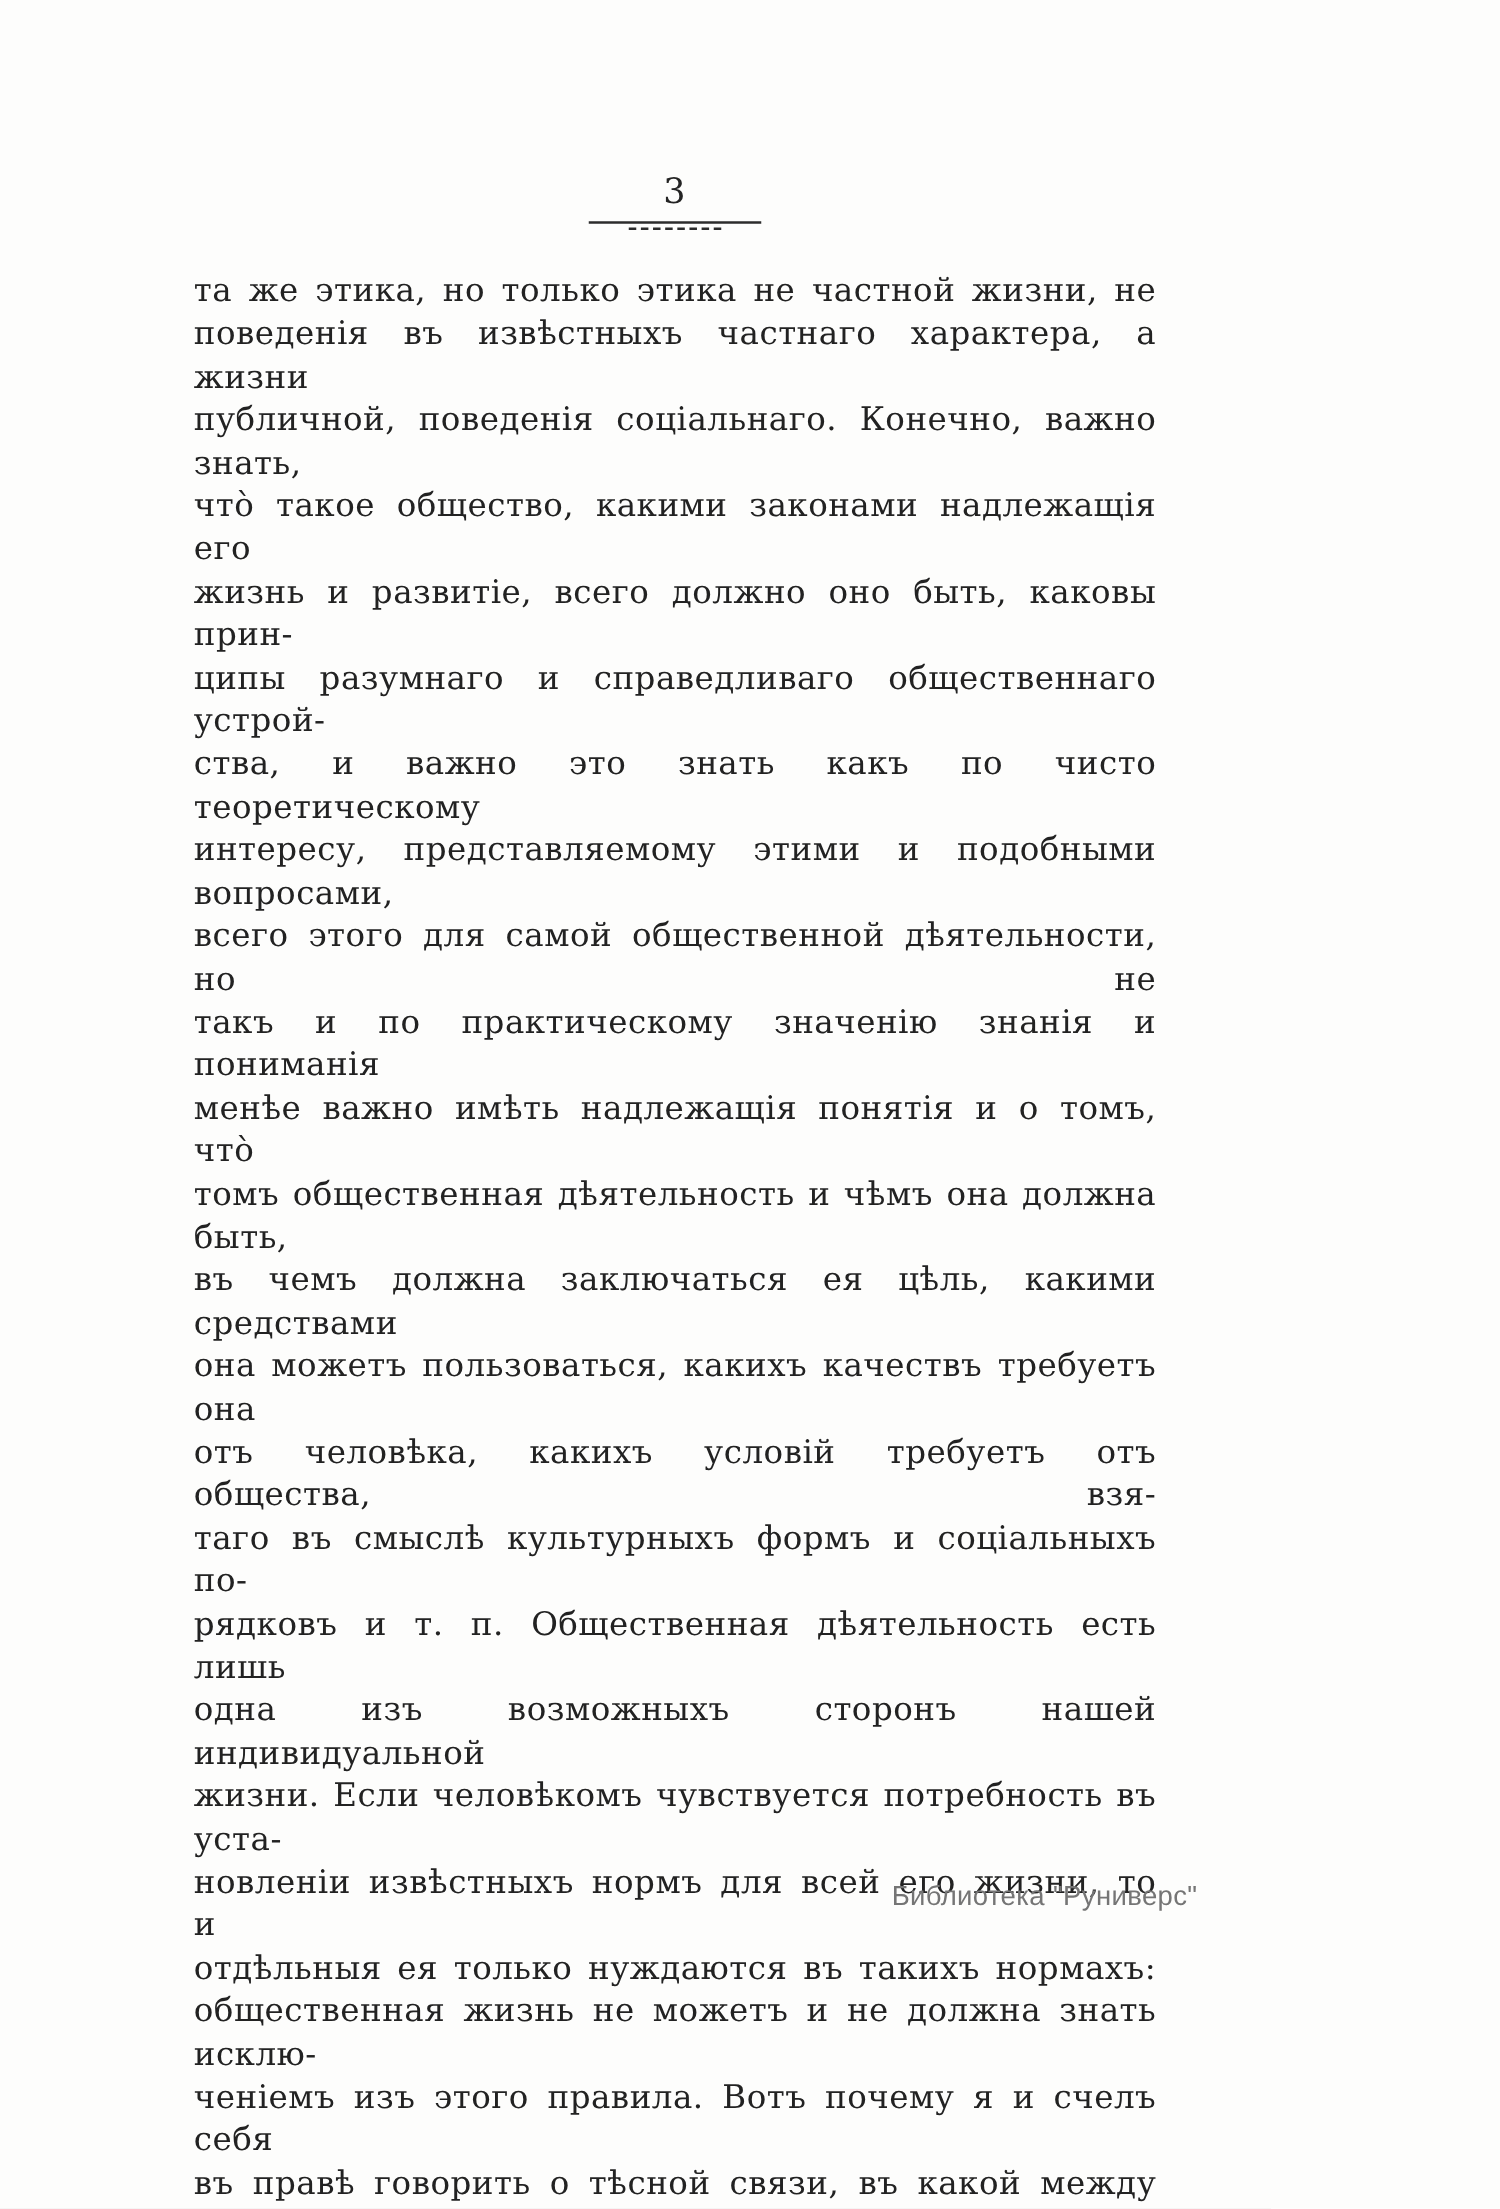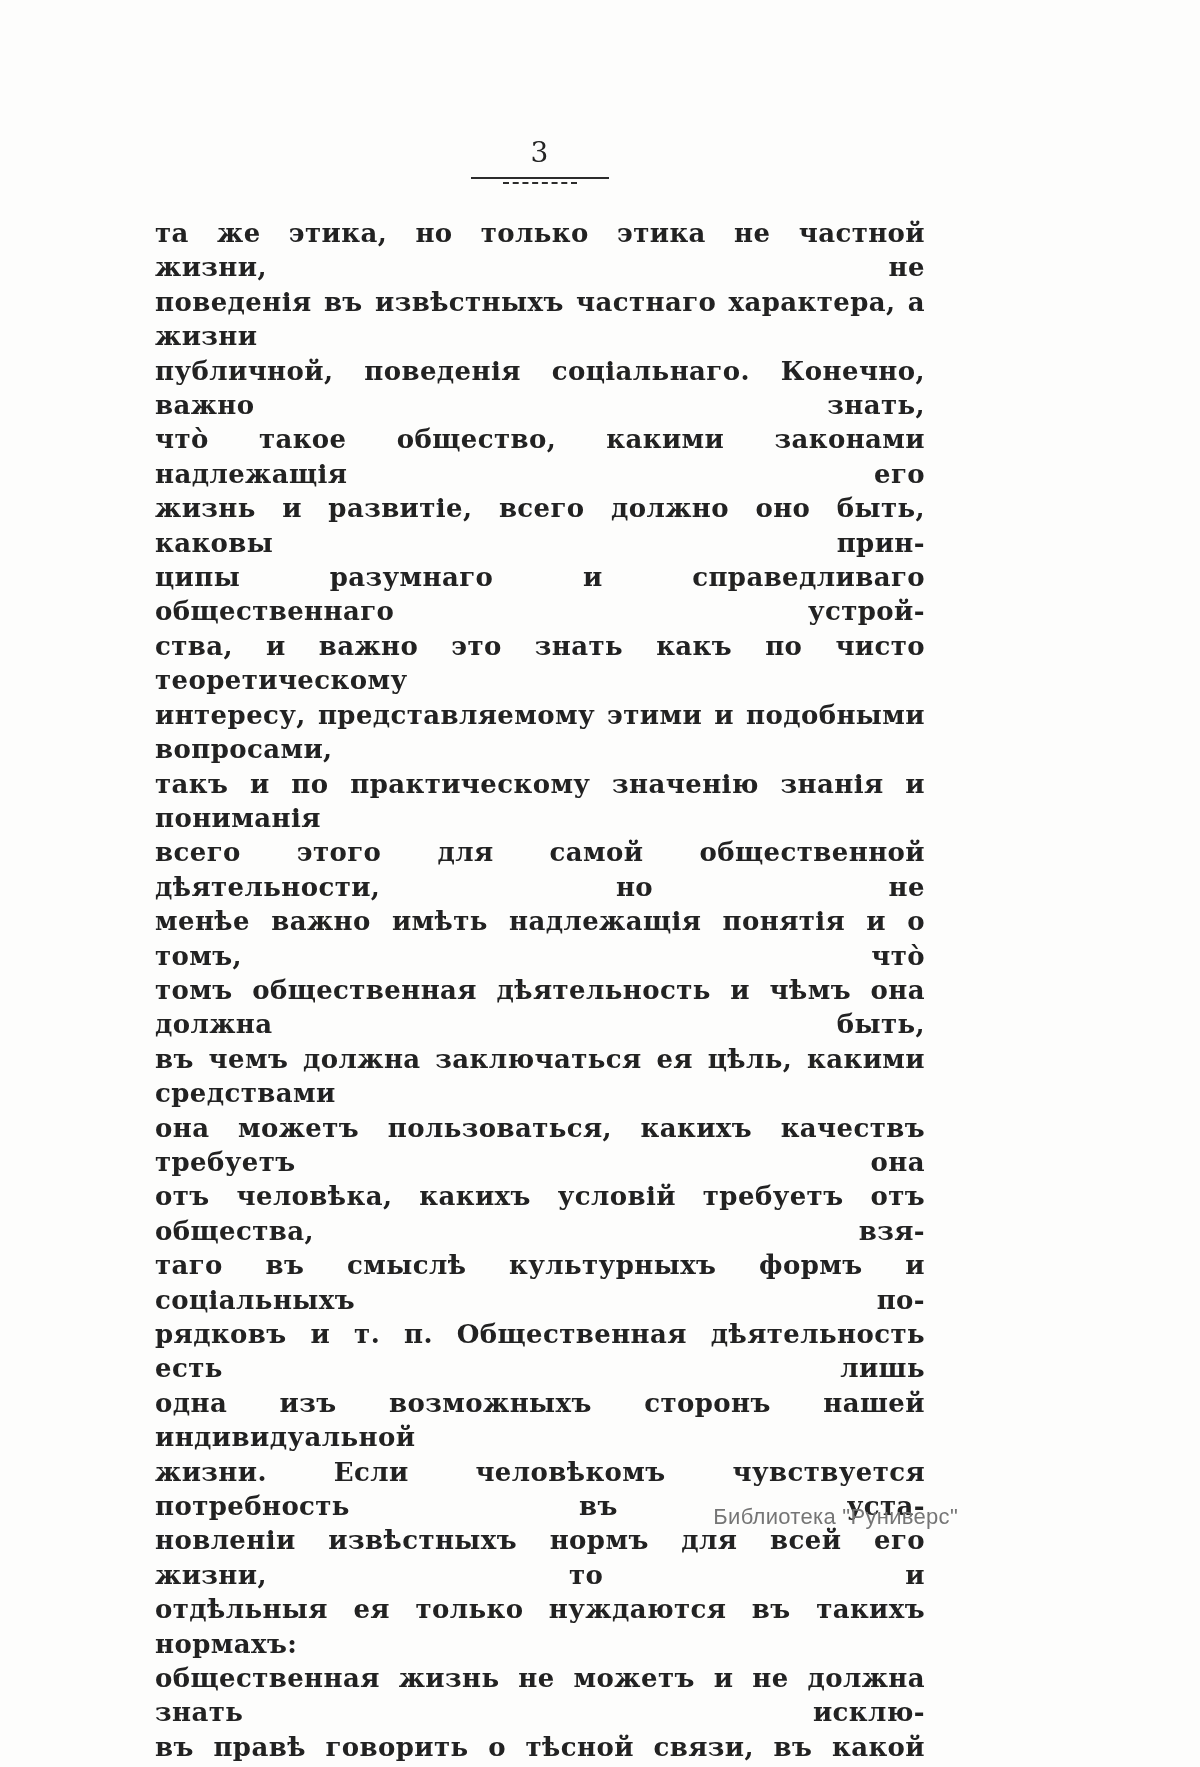--- a/index.html
+++ b/index.html
@@ -47,21 +47,20 @@
     font-size: 26px;
     letter-spacing: 0.4px;
     word-spacing: 2px;
   }
   .paragraph { margin: 0; }
   .line {
     line-height: 34.4px;
     white-space: normal;
     text-align: justify;
     text-align-last: justify;
-    font-weight: bold;
   }
   .watermark {
     position: absolute;
     right: 242px;
     top: 1504px;
     font-family: "Liberation Sans", "DejaVu Sans", sans-serif;
     font-size: 22px;
     color: #757575;
     letter-spacing: 0.3px;
   }
@@ -78,34 +77,35 @@
     <div class="text-block">
         <div class="paragraph">
           <div class="line">та же этика, но только этика не частной жизни, не</div>
           <div class="line">поведенія въ извѣстныхъ частнаго характера, а жизни</div>
           <div class="line">публичной, поведенія соціальнаго. Конечно, важно знать,</div>
           <div class="line">что̀ такое общество, какими законами надлежащія его</div>
           <div class="line">жизнь и развитіе, всего должно оно быть, каковы прин-</div>
           <div class="line">ципы разумнаго и справедливаго общественнаго устрой-</div>
           <div class="line">ства, и важно это знать какъ по чисто теоретическому</div>
           <div class="line">интересу, представляемому этими и подобными вопросами,</div>
+          <div class="line">всего этого для самой общественной дѣятельности, но не</div>
           <div class="line">такъ и по практическому значенію знанія и пониманія</div>
-          <div class="line">всего этого для самой общественной дѣятельности, но не</div>
           <div class="line">менѣе важно имѣть надлежащія понятія и о томъ, что̀</div>
           <div class="line">томъ общественная дѣятельность и чѣмъ она должна быть,</div>
           <div class="line">въ чемъ должна заключаться ея цѣль, какими средствами</div>
           <div class="line">она можетъ пользоваться, какихъ качествъ требуетъ она</div>
           <div class="line">отъ человѣка, какихъ условій требуетъ отъ общества, взя-</div>
           <div class="line">таго въ смыслѣ культурныхъ формъ и соціальныхъ по-</div>
           <div class="line">рядковъ и т. п. Общественная дѣятельность есть лишь</div>
           <div class="line">одна изъ возможныхъ сторонъ нашей индивидуальной</div>
           <div class="line">жизни. Если человѣкомъ чувствуется потребность въ уста-</div>
           <div class="line">новленіи извѣстныхъ нормъ для всей его жизни, то и</div>
           <div class="line">отдѣльныя ея только нуждаются въ такихъ нормахъ:</div>
           <div class="line">общественная жизнь не можетъ и не должна знать исклю-</div>
+          <div class="line">ченіемъ изъ этого правила. Вотъ почему я и счелъ себя</div>
           <div class="line">въ правѣ говорить о тѣсной связи, въ какой между со-</div>
         </div>
       </div>
 
   </div>
 
   <div class="watermark">Библиотека "Руниверс"</div>
 </div>
 
 </body></html>

